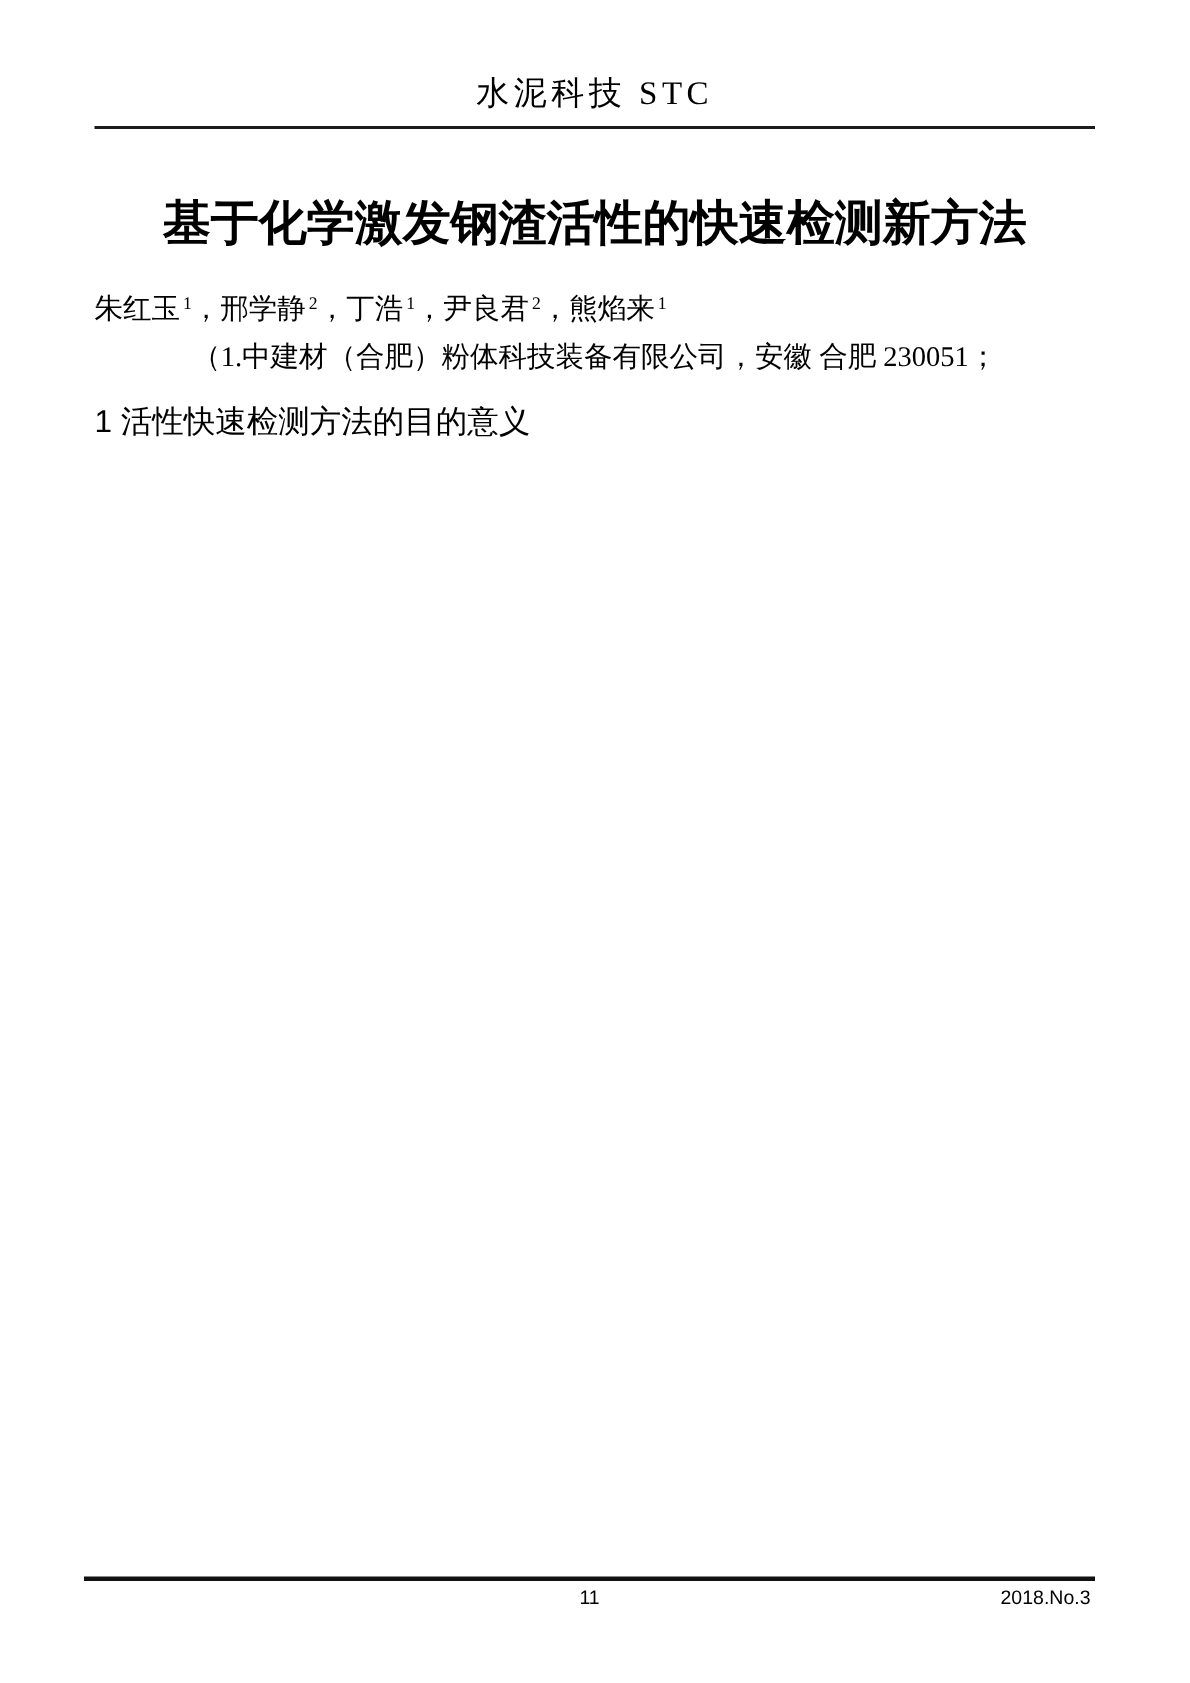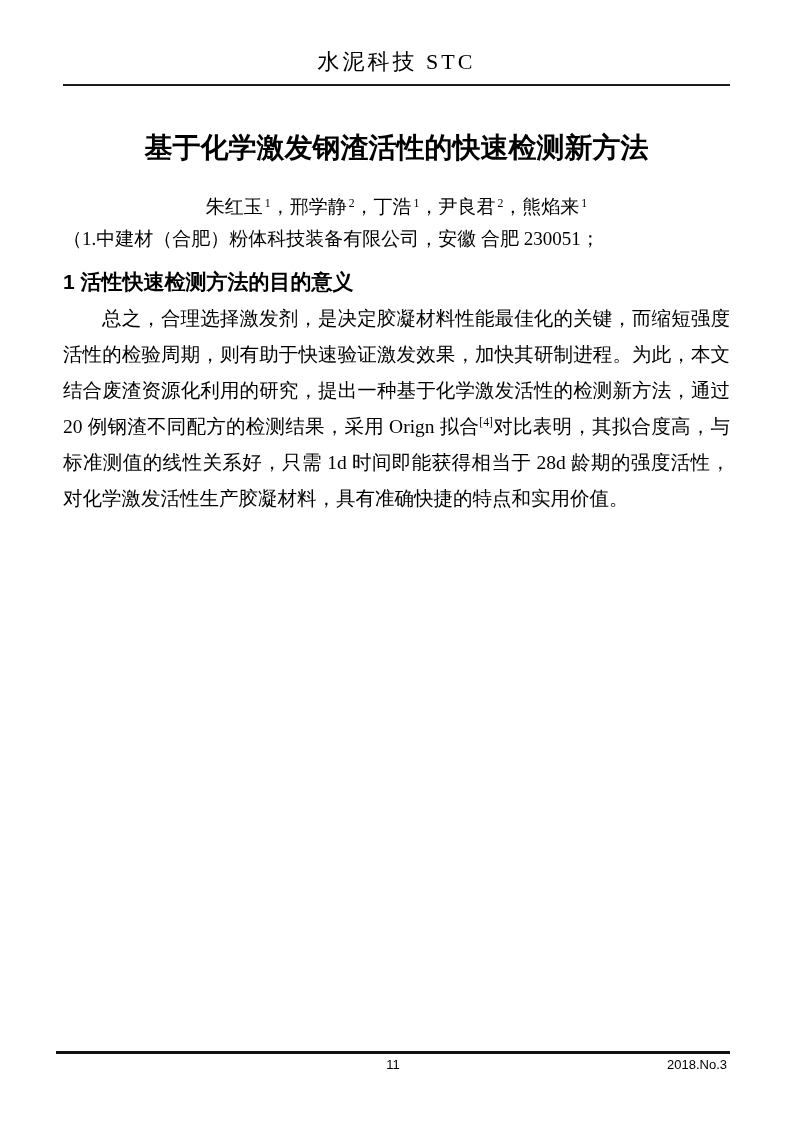--- a/index.html
+++ b/index.html
@@ -28,50 +28,49 @@
     font-family: "Liberation Serif", "DejaVu Serif", serif;
   }
   .header-rule {
     margin-top: 9px;
     height: 2px;
     background: #1c1c1c;
   }
   .article-title {
     margin: 43px 0 0 0;
     text-align: center;
-    font-size: 28px;
+    font-size: 32px;
     line-height: 38px;
     font-weight: bold;
     font-family: "Liberation Sans", "DejaVu Sans", sans-serif;
   }
   .authors-line {
     margin-top: 27px;
-    text-align: center;
     font-size: 19px;
     line-height: 26px;
   }
   .authors-line sup {
     font-size: 62%;
     line-height: 0;
     vertical-align: baseline;
     position: relative;
     top: -0.55em;
     margin-left: 2px;
   }
   .affiliations {
     margin-top: 5px;
-    text-align: left;
+    text-align: center;
     font-size: 19px;
     line-height: 27px;
   }
   .section-heading {
     margin: 17px 0 0 0;
     font-size: 21px;
     line-height: 26px;
-    font-weight: bold;
+    font-weight: normal;
     font-family: "Liberation Sans", "DejaVu Sans", sans-serif;
   }
   .article-body {
     margin-top: 6px;
     font-size: 19.5px;
     line-height: 36px;
     text-align: justify;
   }
   .article-body p.body-para {
     margin: 0;
@@ -127,21 +126,20 @@
 
   <div class="authors-line"><span>朱红玉</span><sup>1</sup>，<span>邢学静</span><sup>2</sup>，<span>丁浩</span><sup>1</sup>，<span>尹良君</span><sup>2</sup>，<span>熊焰来</span><sup>1</sup></div>
 
   <div class="affiliations">
     <div>（1.中建材（合肥）粉体科技装备有限公司，安徽 合肥 230051；</div>
   </div>
 
   <h2 class="section-heading">1 活性快速检测方法的目的意义</h2>
 
   <div class="article-body">
-      <p class="body-para">总之，合理选择激发剂，是决定胶凝材料性能最佳化的关键，而缩短强度活性的检验周期，则有助于快速验证激发效果，加快其研制进程。为此，本文结合废渣资源化利用的研究，提出一种基于化学激发活性的检测新方法，通过 20 例钢渣不同配方的检测结果，采用 Orign 拟合<sup>[4]</sup>对比表明，其拟合度高，与标准测值的线性关系好，只需 1d 时间即能获得相当于 28d 龄期的强度活性，对化学激发活性生产胶凝材料，具有准确快捷的特点和实用价值。</p>
     </div>
 
   <div class="page-footer">
     <div class="footer-rule"></div>
     <div class="footer-row">
       <span class="footer-page-number">11</span>
       <span class="footer-issue">2018.No.3</span>
     </div>
   </div>
 

